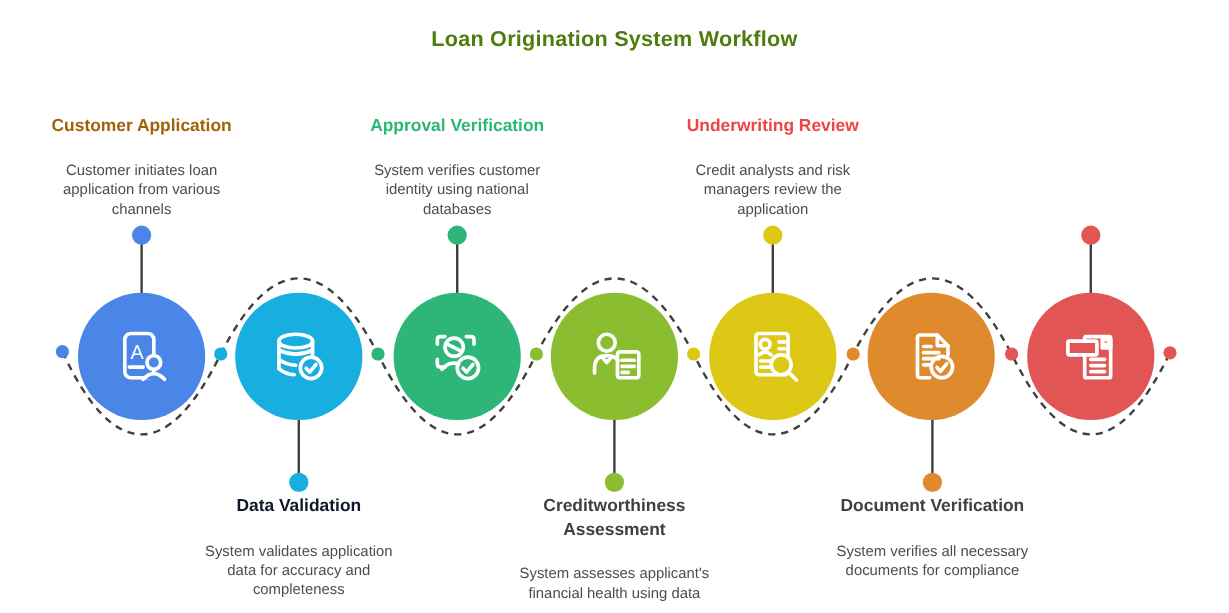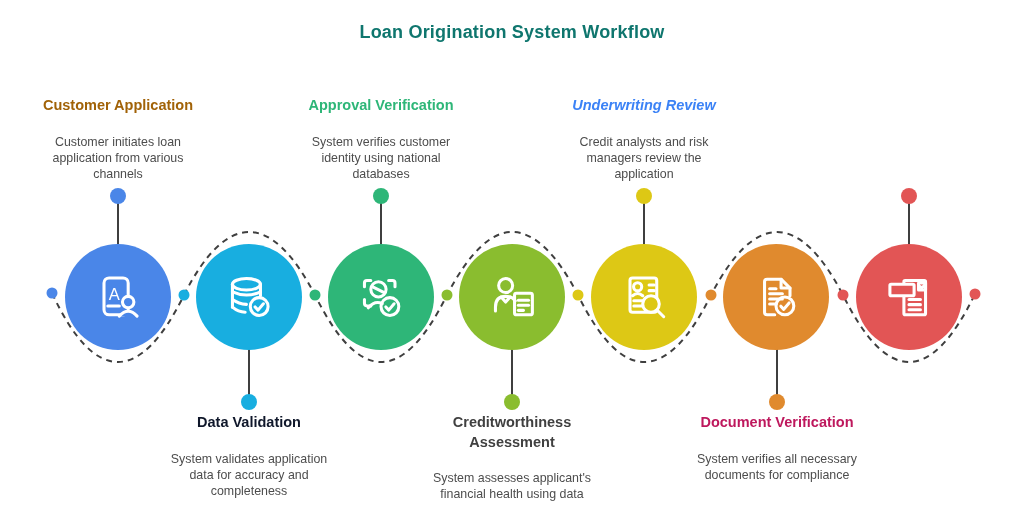--- a/index.html
+++ b/index.html
@@ -1,19 +1,19 @@
 <!DOCTYPE html>
 <html><head>
 <meta charset="utf-8">
 <style>
   html,body{margin:0;padding:0;background:#fff;}
   #stage{position:relative;width:1024px;height:511px;background:#fff;overflow:hidden;
          font-family:"Liberation Sans",sans-serif;}
   .main-title{position:absolute;left:0;top:22px;width:1024px;text-align:center;
-    font-size:18px;font-weight:700;color:#0f766e;letter-spacing:.2px;}
+    font-size:18px;font-weight:700;color:#4d7c0f;letter-spacing:.2px;}
   #wire{position:absolute;left:0;top:0;}
   .circle{position:absolute;top:244px;width:106px;height:106px;border-radius:50%;
     display:flex;align-items:center;justify-content:center;}
   .circle svg{width:56px;height:56px;}
   .c0{left:65px}.c1{left:196px}.c2{left:328px}.c3{left:459px}.c4{left:591px}.c5{left:723px}.c6{left:856px}
   .label{position:absolute;text-align:center;}
   .label.top{top:96px;width:200px;}
   .label.bottom{top:413px;width:210px;}
   .l0{left:18px}.l1{left:144px}.l2{left:281px}.l3{left:407px}.l4{left:544px}.l5{left:672px}.l6{left:809px}
   .node-title{font-size:14.5px;font-weight:700;line-height:1.35;margin:0 auto;}
@@ -143,40 +143,40 @@
         <path d="M26 12.5 H30"></path>
           <path d="M26 17 H30"></path>
         <path d="M14 25 H24"></path>
           <path d="M14 29 H21"></path>
         <circle cx="27.5" cy="27.5" r="6.5" fill="currentColor"></circle>
         <path d="M32.2 32.2 L37.5 37.5"></path>
       </g>
     </svg>
   </div>
   <div class="label top l4">
-    <div class="node-title" style="color: #3b82f6; font-style: italic;">Underwriting Review</div>
+    <div class="node-title" style="color: #ef4444;">Underwriting Review</div>
     <div class="node-desc w150">Credit analysts and risk managers review the application</div>
   </div>
 
   <div class="circle c5" style="background-color: rgb(224, 138, 46); color: rgb(224, 138, 46);">
     <svg viewBox="0 0 44 44">
       <g class="icon-stroke">
         <path d="M33 21 V15 L26 8 H15 Q13 8 13 10 V34 Q13 36 15 36 H21"></path>
         <path d="M26 8 V15 H33"></path>
         <path d="M17 15.5 H22"></path>
           <path d="M17 19.5 H27"></path>
           <path d="M17 23.5 H27"></path>
           <path d="M17 27.5 H22"></path>
         <circle cx="29" cy="29" r="7"></circle>
         <path d="M25.8 29.2 l2.3 2.5 l4.2 -5"></path>
       </g>
     </svg>
   </div>
   <div class="label bottom l5">
-    <div class="node-title" style="color: #be185d;">Document Verification</div>
+    <div class="node-title" style="color: #404040;">Document Verification</div>
     <div class="node-desc w175">System verifies all necessary documents for compliance</div>
   </div>
 
   <div class="circle c6" style="background-color: rgb(226, 85, 85); color: rgb(226, 85, 85);">
     <svg viewBox="0 0 44 44">
       <g class="icon-stroke">
         <rect x="18" y="9" width="17" height="27" rx="1"></rect>
         <path d="M22 24 H31"></path>
           <path d="M22 28 H31"></path>
           <path d="M22 32 H31"></path>

